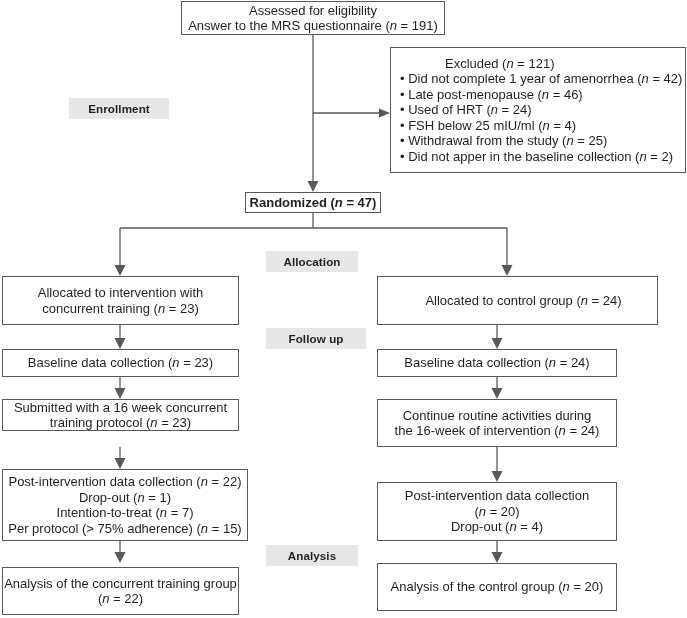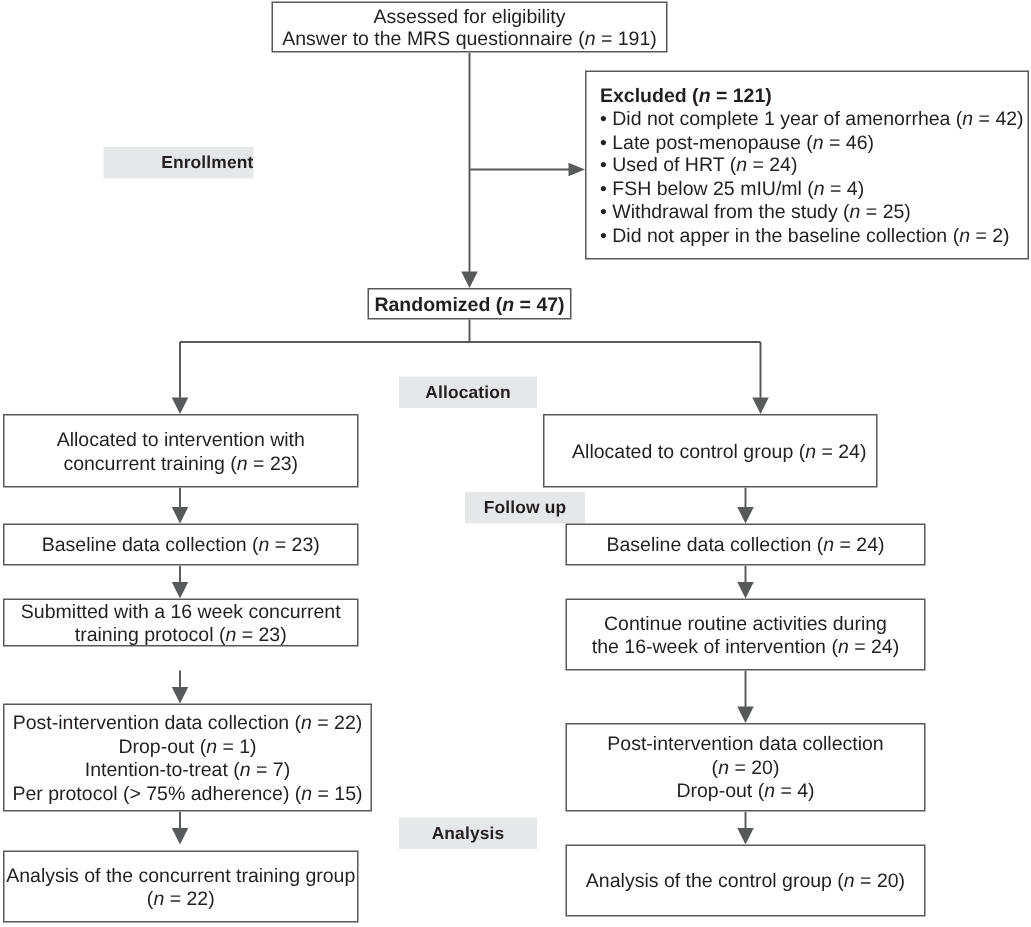--- a/index.html
+++ b/index.html
@@ -40,21 +40,22 @@
   .box.left-align {
     align-items: flex-start;
     text-align: left;
     padding-left: 9px;
   }
   .box .ln {
     display: block;
     white-space: nowrap;
   }
   .box .ln.bold {
-    font-weight: bold;
+    font-weight: normal;
+    margin-left: 45px;
   }
   .bullet-line {
     display: block;
     white-space: nowrap;
   }
   i.n {
     font-style: italic;
   }
   
   .stage {
@@ -135,27 +136,27 @@
     <span class="bullet-line">• Used of HRT (<i class="n">n</i> = 24)</span>
     <span class="bullet-line">• FSH below 25 mIU/ml (<i class="n">n</i> = 4)</span>
     <span class="bullet-line">• Withdrawal from the study (<i class="n">n</i> = 25)</span>
     <span class="bullet-line">• Did not apper in the baseline collection (<i class="n">n</i> = 2)</span>
   </div>
 
   <div class="box" style="left:245px; top:192px; width:136px; height:21px;font-weight:bold;">
     <span class="ln">Randomized (<i class="n">n</i> = 47)</span>
   </div>
 
-  <div class="stage" style="left:69px; top:98px; width:100px; height:21px;justify-content:flex-end;">
+  <div class="stage" style="left:69px; top:98px; width:100px; height:21px;">
     <span>Enrollment</span>
   </div>
   <div class="stage" style="left:266px; top:251px; width:92px; height:21px;">
     <span>Allocation</span>
   </div>
-  <div class="stage" style="left:266px; top:328px; width:80px; height:21px;margin-left:44px;">
+  <div class="stage" style="left:266px; top:328px; width:100px; height:21px;">
     <span>Follow up</span>
   </div>
   <div class="stage" style="left:266px; top:545px; width:92px; height:21px;">
     <span>Analysis</span>
   </div>
 
   <div class="box" style="left:2px; top:276px; width:237px; height:49px;">
     <span class="ln">Allocated to intervention with</span>
     <span class="ln">concurrent training (<i class="n">n</i> = 23)</span>
   </div>
@@ -174,21 +175,21 @@
     <span class="ln">Drop-out (<i class="n">n</i> = 1)</span>
     <span class="ln">Intention-to-treat (<i class="n">n</i> = 7)</span>
     <span class="ln">Per protocol (&gt; 75% adherence) (<i class="n">n</i> = 15)</span>
   </div>
 
   <div class="box" style="left:2px; top:567px; width:237px; height:48px;">
     <span class="ln">Analysis of the concurrent training group</span>
     <span class="ln">(<i class="n">n</i> = 22)</span>
   </div>
 
-  <div class="box" style="left:362px; top:276px; width:223px; height:49px;padding-left:16px;">
+  <div class="box" style="left:377px; top:276px; width:281px; height:49px;padding-left:16px;">
     <span class="ln">Allocated to control group (<i class="n">n</i> = 24)</span>
   </div>
 
   <div class="box" style="left:377px; top:349px; width:240px; height:28px;">
     <span class="ln">Baseline data collection (<i class="n">n</i> = 24)</span>
   </div>
 
   <div class="box" style="left:377px; top:399px; width:240px; height:48px;">
     <span class="ln">Continue routine activities during</span>
     <span class="ln">the 16-week of intervention (<i class="n">n</i> = 24)</span>

